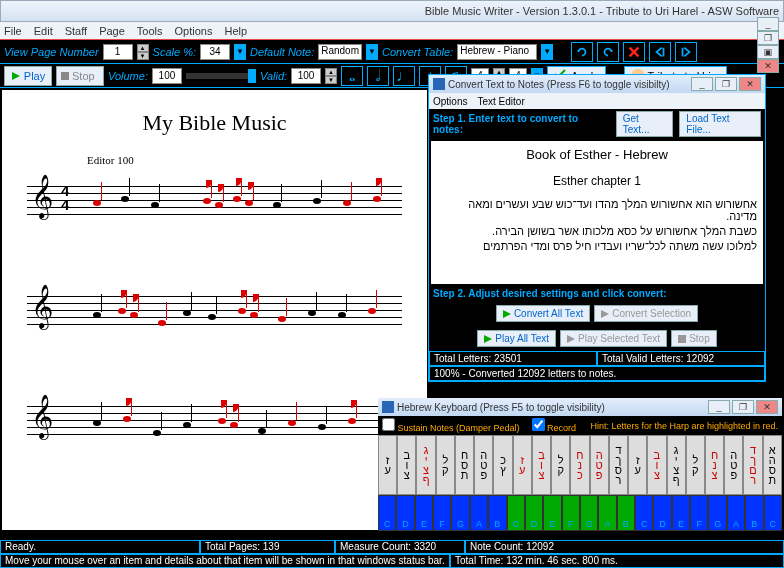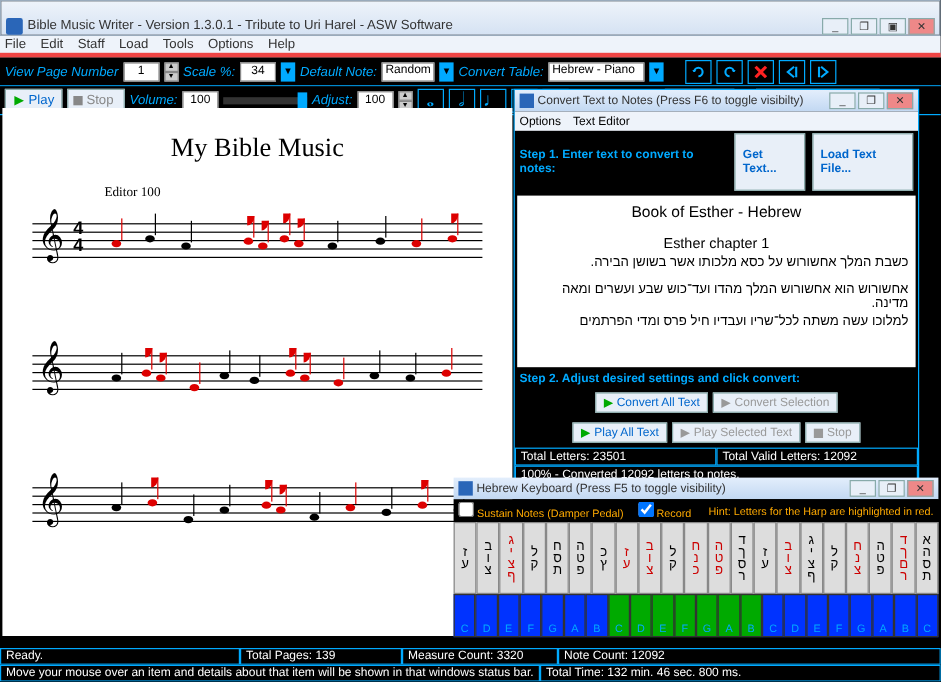--- a/index.html
+++ b/index.html
@@ -1,24 +1,24 @@
 <!DOCTYPE html>
 <html><head>
 <meta charset="utf-8">
 <style>
 * { box-sizing: border-box; margin: 0; padding: 0; font-family: Tahoma, sans-serif; }
 body { width: 784px; height: 568px; background: #000; overflow: hidden; position: relative; }
 
-.titlebar { height: 22px; background: linear-gradient(#eef3fa, #d5e2f3); display: flex; align-items: flex-start; padding: 14px 4px; font-size: 11px; color: #333; border: 1px solid #9ab; }
+.titlebar { height: 22px; background: linear-gradient(#eef3fa, #d5e2f3); display: flex; align-items: flex-end; padding: 4px 4px; font-size: 11px; color: #333; border: 1px solid #9ab; flex-direction: column; }
 .titlebar .icon { width: 14px; height: 14px; background: #2a66b8; margin-right: 4px; border-radius: 2px; }
 .titlebar .spacer { flex: 1; }
 .winbtn { width: 22px; height: 14px; border: 1px solid #8aa; background: #e8eff8; margin-left: 2px; font-size: 9px; text-align: center; line-height: 12px; cursor: pointer; }
 .winbtn.close { background: #e88; }
 
-.menubar { height: 18px; background: #eef3fa; display: flex; align-items: center; padding: 0 4px; font-size: 11px; color: #333; border-bottom: 4px solid #ef4444; }
+.menubar { height: 18px; background: #eef3fa; display: flex; align-items: center; padding: 0 4px; font-size: 11px; color: #333; border-bottom: 1px solid #ef4444; }
 .menubar span { margin-right: 12px; cursor: pointer; }
 
 .toolbar1, .toolbar2 { height: 24px; background: #000; display: flex; align-items: center; padding: 0 4px; gap: 4px; border-bottom: 1px solid #0af; }
 .tlabel { color: #0af; font-size: 11px; font-style: italic; }
 .tinput { width: 30px; height: 16px; font-size: 10px; background: #fff; border: 1px solid #888; text-align: center; }
 .spin { width: 12px; height: 16px; background: #ccc; display: flex; flex-direction: column; }
 .spin div { flex: 1; border: 1px solid #888; font-size: 6px; text-align: center; line-height: 6px; }
 .tselect { height: 16px; font-size: 10px; background: #fff; border: 1px solid #888; padding: 0 2px; }
 .tdrop { width: 12px; height: 16px; background: #0af; color: #000; font-size: 8px; text-align: center; line-height: 16px; }
 .iconbtn { width: 22px; height: 20px; background: #000; border: 1px solid #0af; display: flex; align-items: center; justify-content: center; cursor: pointer; }
@@ -41,21 +41,21 @@
 .note { position: absolute; width: 8px; height: 6px; border-radius: 50%; background: #000; }
 .note.red { background: #d00; }
 .note::after { content: ''; position: absolute; right: -1px; top: -18px; width: 1px; height: 18px; background: inherit; }
 .note.flag::before { content: ''; position: absolute; right: -1px; top: -18px; width: 6px; height: 8px; background: inherit; border-radius: 0 0 100% 0; }
 
 .dialog { position: absolute; background: #000; border: 1px solid #0af; }
 .dlg-title { height: 18px; background: linear-gradient(#e3eefc, #c2d8f2); display: flex; align-items: center; padding: 0 4px; font-size: 10px; color: #333; }
 .dlg-title .spacer { flex: 1; }
 .dlg-menubar { height: 16px; background: #eef3fa; font-size: 10px; padding: 0 4px; display: flex; gap: 10px; align-items: center; }
 .dlg-step { color: #0af; font-size: 10px; padding: 2px 4px; font-weight: bold; display: flex; align-items: center; gap: 6px; }
-.dlg-step .btn { background: #e8eff8; border: 1px solid #8aa; padding: 12px 6px; color: #06c; font-size: 10px; cursor: pointer; font-weight: bold; }
+.dlg-step .btn { background: #e8eff8; border: 1px solid #8aa; padding: 1px 6px; color: #06c; font-size: 10px; cursor: pointer; font-weight: normal; }
 .dlg-text { background: #fff; color: #000; margin: 2px; padding: 6px; font-size: 11px; }
 .dlg-text .heb { direction: rtl; font-size: 11px; margin: 3px 0; }
 .dlg-btns { display: flex; gap: 4px; padding: 4px; justify-content: center; }
 .dlg-btns .btn { background: #e8eff8; border: 1px solid #8aa; padding: 2px 6px; font-size: 10px; color: #06c; display: flex; align-items: center; gap: 3px; cursor: pointer; }
 .dlg-btns .btn.dis { color: #999; }
 .dlg-status { display: flex; font-size: 10px; color: #fff; }
 .dlg-status > div { flex: 1; border: 1px solid #0af; padding: 1px 4px; }
 
 .kbd-dialog { position: absolute; left: 378px; top: 398px; width: 404px; }
 .kbd-opts { background: #000; color: #fa0; font-size: 9px; padding: 2px 4px; display: flex; gap: 12px; align-items: center; }
@@ -83,21 +83,21 @@
   <div class="winbtn">_</div>
   <div class="winbtn">❐</div>
   <div class="winbtn">▣</div>
   <div class="winbtn close">✕</div>
 </div>
 
 <div class="menubar">
   <span>File</span>
   <span>Edit</span>
   <span>Staff</span>
-  <span>Load</span>
+  <span>Page</span>
   <span>Tools</span>
   <span>Options</span>
   <span>Help</span>
 </div>
 
 <div class="toolbar1">
   <span class="tlabel">View Page Number</span>
   <input class="tinput" value="1" style="">
   <div class="spin">
       <div>▲</div>
@@ -153,21 +153,21 @@
       <svg width="8" height="8">
         <rect width="8" height="8" fill="#888"></rect>
       </svg>
       <span>Stop</span>
     </div>
   <span class="tlabel">Volume:</span>
   <input class="tinput" value="100" style="">
   <div class="slider">
       <div class="thumb"></div>
     </div>
-  <span class="tlabel">Adjust:</span>
+  <span class="tlabel">Valid:</span>
   <input class="tinput" value="100" style="">
   <div class="spin">
       <div>▲</div>
       <div>▼</div>
     </div>
   <div class="iconbtn">
       <span style="color:#0af">𝅝</span>
     </div>
   <div class="iconbtn">
       <span style="color:#0af">𝅗𝅥</span>
@@ -295,22 +295,22 @@
   </div>
   <div class="dlg-step">
     <span>Step 1. Enter text to convert to notes:</span>
     <div class="spacer" style="flex:1"></div>
     <div class="btn">Get Text...</div>
     <div class="btn">Load Text File...</div>
   </div>
   <div class="dlg-text" style="height:143px;overflow:hidden">
     <div style="text-align:center;font-weight:normal;font-size:13px">Book of Esther - Hebrew</div>
     <div style="text-align:center;margin-top:12px;font-size:12px">Esther chapter 1</div>
+    <div class="heb" style="margin-top:10px">אחשורוש הוא אחשורוש המלך מהדו ועד־כוש שבע ועשרים ומאה מדינה.</div>
     <div class="heb">כשבת המלך אחשורוש על כסא מלכותו אשר בשושן הבירה.</div>
-    <div class="heb" style="margin-top:10px">אחשורוש הוא אחשורוש המלך מהדו ועד־כוש שבע ועשרים ומאה מדינה.</div>
     <div class="heb">למלוכו עשה משתה לכל־שריו ועבדיו חיל פרס ומדי הפרתמים</div>
   </div>
   <div class="dlg-step">Step 2. Adjust desired settings and click convert:</div>
   <div class="dlg-btns">
     <div class="btn">
         <svg width="8" height="8">
           <path d="M0 0 L8 4 L0 8 Z" fill="#0a0"></path>
         </svg>
         <span>Convert All Text</span>
       </div>

